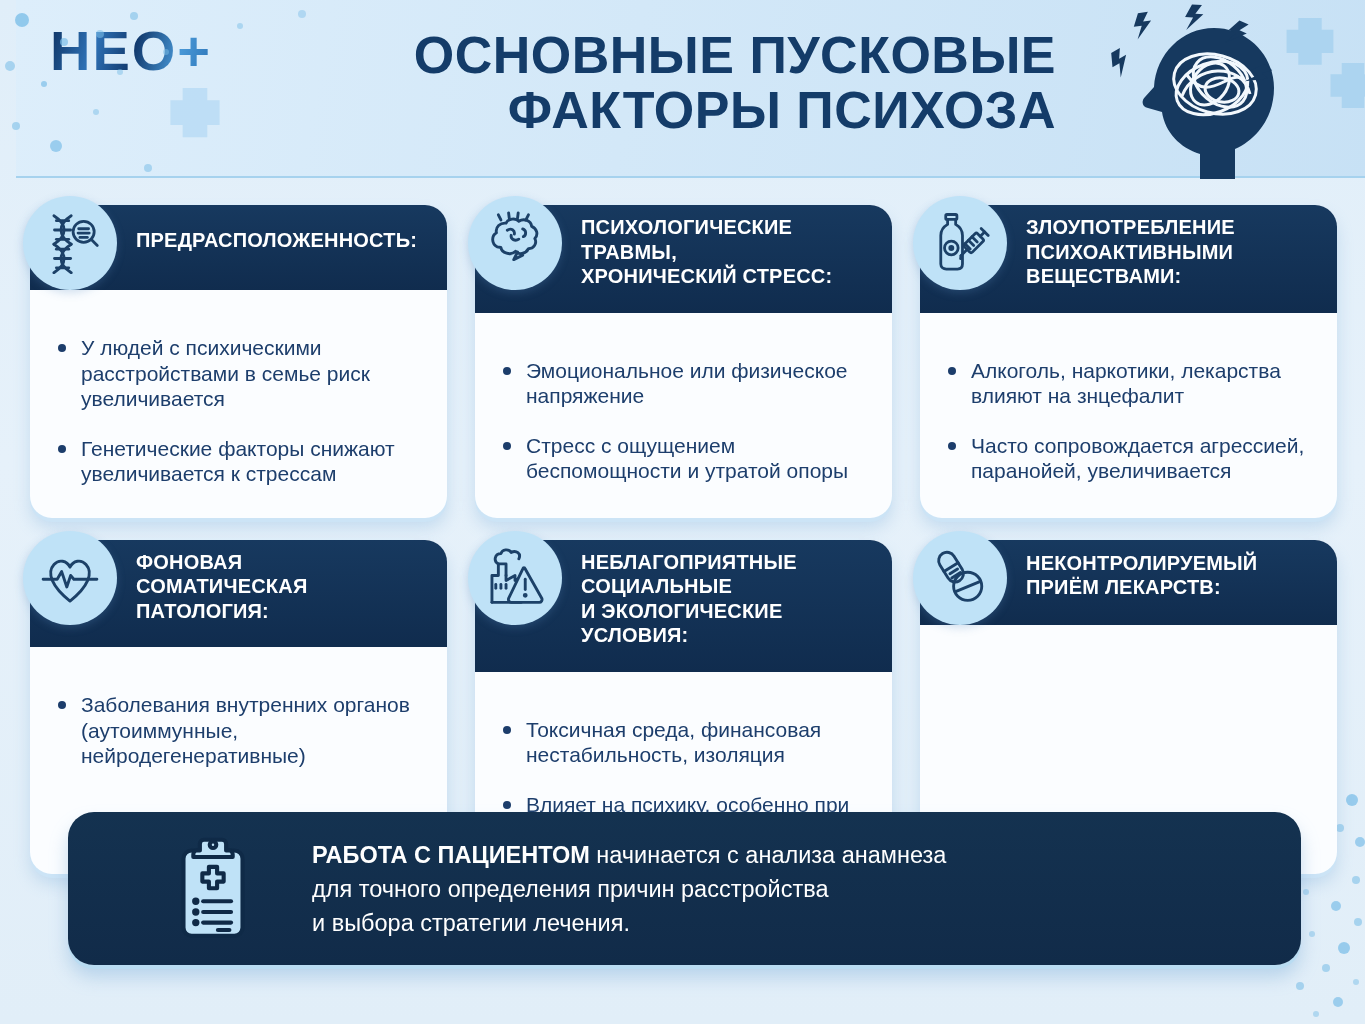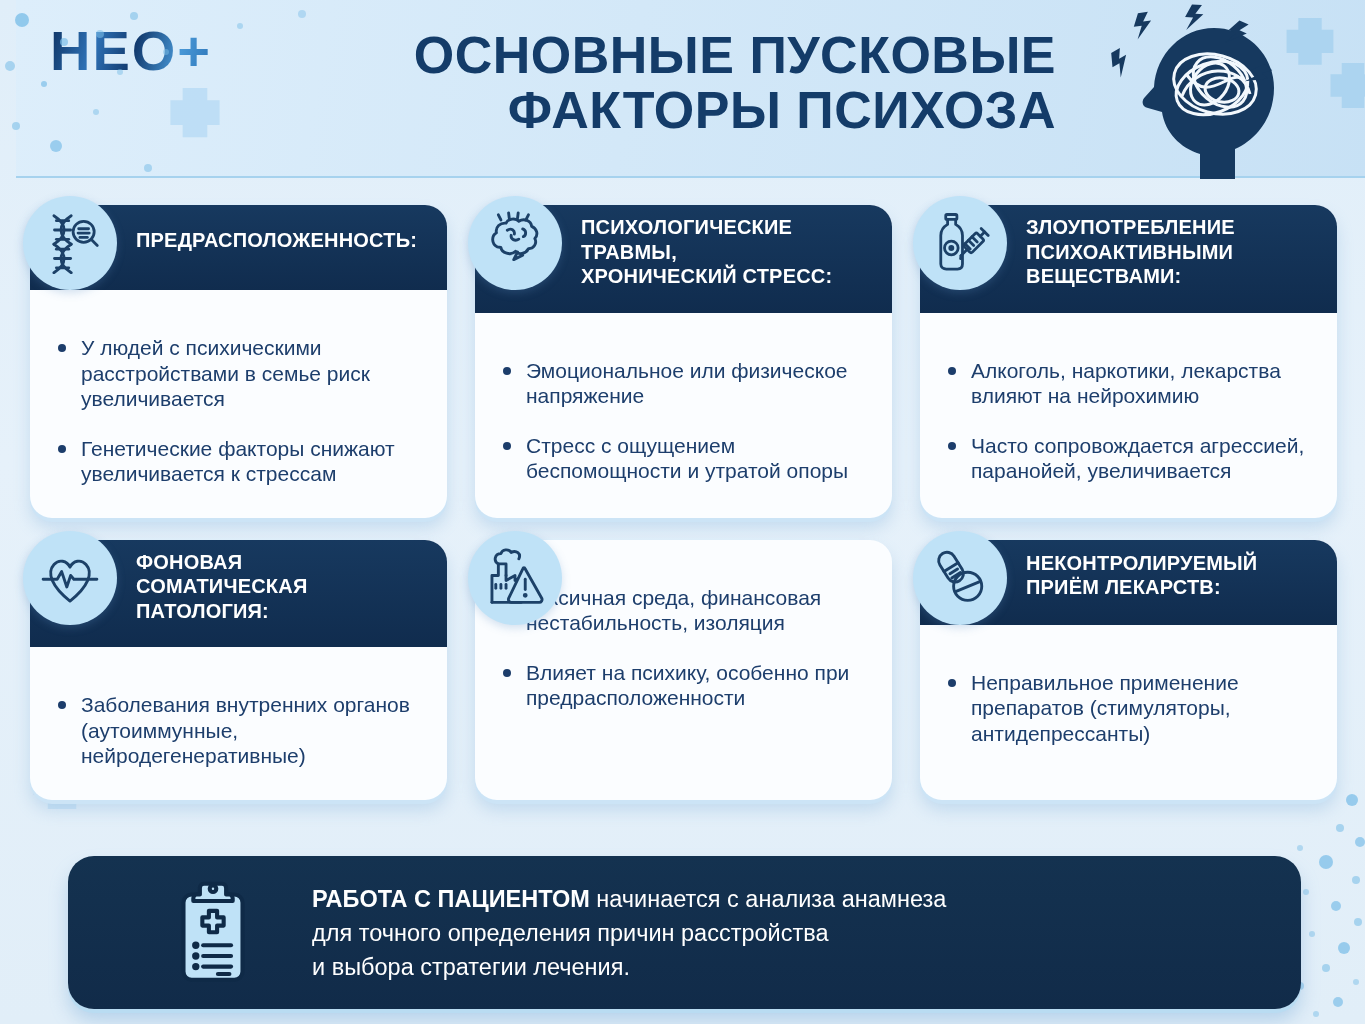--- a/index.html
+++ b/index.html
@@ -63,21 +63,21 @@
     background:#1c3d6b; margin:9px 15px 0 0;
   }
   .bullet-text { font-size:21px; line-height:25.5px; color:#1d3e6c; max-width:352px; }
   
   .footer-banner {
     position:absolute; left:68px; top:812px; width:1233px; height:153px;
     background:linear-gradient(180deg,#143click250 0%,#112b49 100%);
     background:linear-gradient(180deg,#143250 0%,#112b49 100%);
     border-radius:26px;
     box-shadow:0 4px 0 #b9dcf2, 0 12px 18px rgba(120,170,215,.4);
-    display:flex; align-items:center; padding-left:104px;margin-top:44px;
+    display:flex; align-items:center; padding-left:104px;
   }
   .footer-icon { margin-right:58px; }
   .footer-text {
     color:#ffffff; font-size:23.5px; line-height:34px; white-space:pre-line;
   }
   .footer-text b { font-weight:bold; }
 </style>
 </head>
 <body>
 
@@ -239,21 +239,21 @@
       </svg>
     </div>
     <header class="card-head">
       <div class="card-title">ЗЛОУПОТРЕБЛЕНИЕ
 ПСИХОАКТИВНЫМИ
 ВЕЩЕСТВАМИ:</div>
     </header>
     <div class="card-body">
       <div class="bullet">
           <span class="bullet-dot"></span>
-          <span class="bullet-text">Алкоголь, наркотики, лекарства влияют на нейрохимию</span>
+          <span class="bullet-text">Алкоголь, наркотики, лекарства влияют на знцефалит</span>
         </div>
       <div class="bullet">
           <span class="bullet-dot"></span>
           <span class="bullet-text">Часто сопровождается агрессией, паранойей, увеличивается</span>
         </div>
     </div>
   </section>
 
   <section class="card">
     <div class="icon-circle">
@@ -283,20 +283,25 @@
         <path d="M36,46 L36,54 L50,46 L50,54 L64,46 L64,60"></path>
         <line x1="20" y1="60" x2="20" y2="66"></line>
           <line x1="28" y1="60" x2="28" y2="66"></line>
           <line x1="36" y1="60" x2="36" y2="66"></line>
         <path d="M24,28 C16,24 18,12 28,12 C30,5 40,4 44,10 C52,6 60,12 56,20"></path>
         <path d="M66,36 L92,82 C93,85 91,88 88,88 L44,88 C41,88 39,85 40,82 L62,36 C63,33 65,33 66,36 Z" fill="#bfe2f7"></path>
         <line x1="66" y1="52" x2="66" y2="68"></line>
           <circle cx="66" cy="77" r="1.5" fill="#1c4168"></circle>
       </svg>
     </div>
+    <header class="card-head">
+      <div class="card-title">НЕБЛАГОПРИЯТНЫЕ
+СОЦИАЛЬНЫЕ
+И ЭКОЛОГИЧЕСКИЕ УСЛОВИЯ:</div>
+    </header>
     <div class="card-body">
       <div class="bullet">
           <span class="bullet-dot"></span>
           <span class="bullet-text">Токсичная среда, финансовая нестабильность, изоляция</span>
         </div>
       <div class="bullet">
           <span class="bullet-dot"></span>
           <span class="bullet-text">Влияет на психику, особенно при предрасположенности</span>
         </div>
     </div>
@@ -313,24 +318,20 @@
         </g>
         <circle cx="62" cy="63" r="22"></circle>
         <line x1="44" y1="71" x2="80" y2="56"></line>
       </svg>
     </div>
     <header class="card-head">
       <div class="card-title">НЕКОНТРОЛИРУЕМЫЙ
 ПРИЁМ ЛЕКАРСТВ:</div>
     </header>
     <div class="card-body">
-      <div class="bullet">
-          <span class="bullet-dot"></span>
-          <span class="bullet-text">Неправильное применение препаратов (стимуляторы, антидепрессанты)</span>
-        </div>
     </div>
   </section>
 </div>
 
 <div class="footer-banner">
   <svg class="footer-icon" width="82" height="112" viewBox="0 0 100 130" fill="none" stroke="#0f2a47" stroke-width="5" stroke-linecap="round" stroke-linejoin="round">
     <rect x="14" y="18" width="72" height="104" rx="10" fill="#bfe2f7"></rect>
     <path d="M34,18 L34,10 C34,7 36,5 39,5 L61,5 C64,5 66,7 66,10 L66,18 L70,18 C73,18 74,20 74,23 L74,26 L26,26 L26,23 C26,20 27,18 30,18 Z" fill="#bfe2f7"></path>
     <circle cx="50" cy="11" r="4"></circle>
     <path d="M45,38 h10 v8 h8 v10 h-8 v8 h-10 v-8 h-8 v-10 h8 Z"></path>

